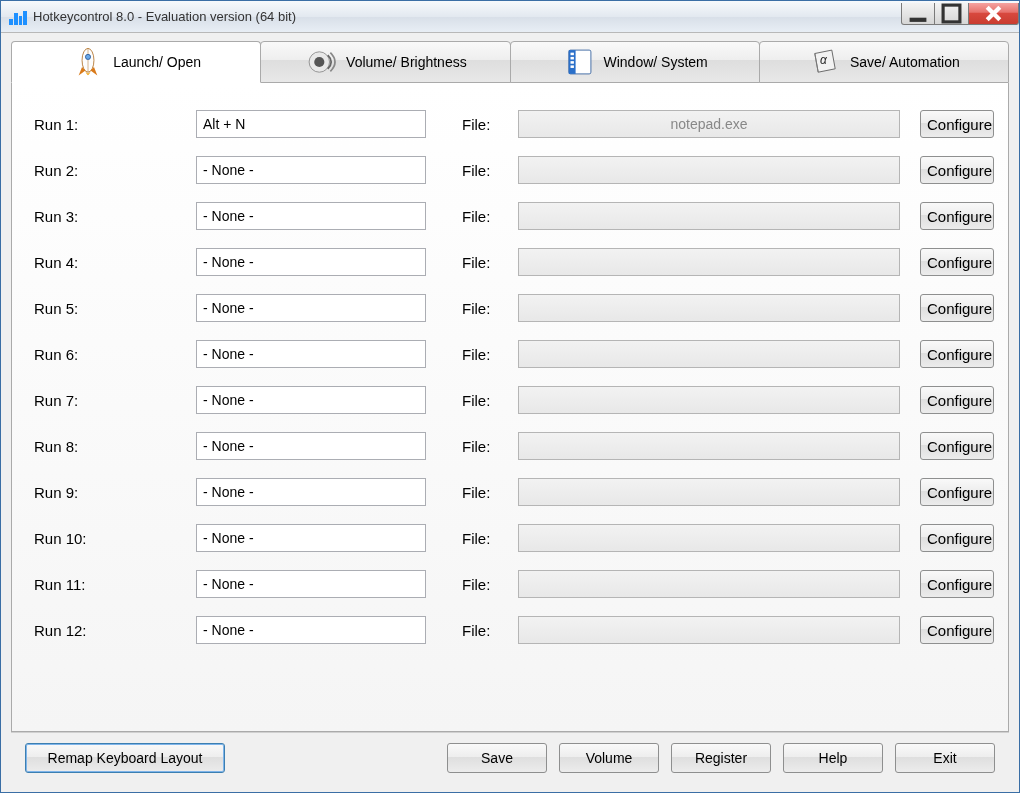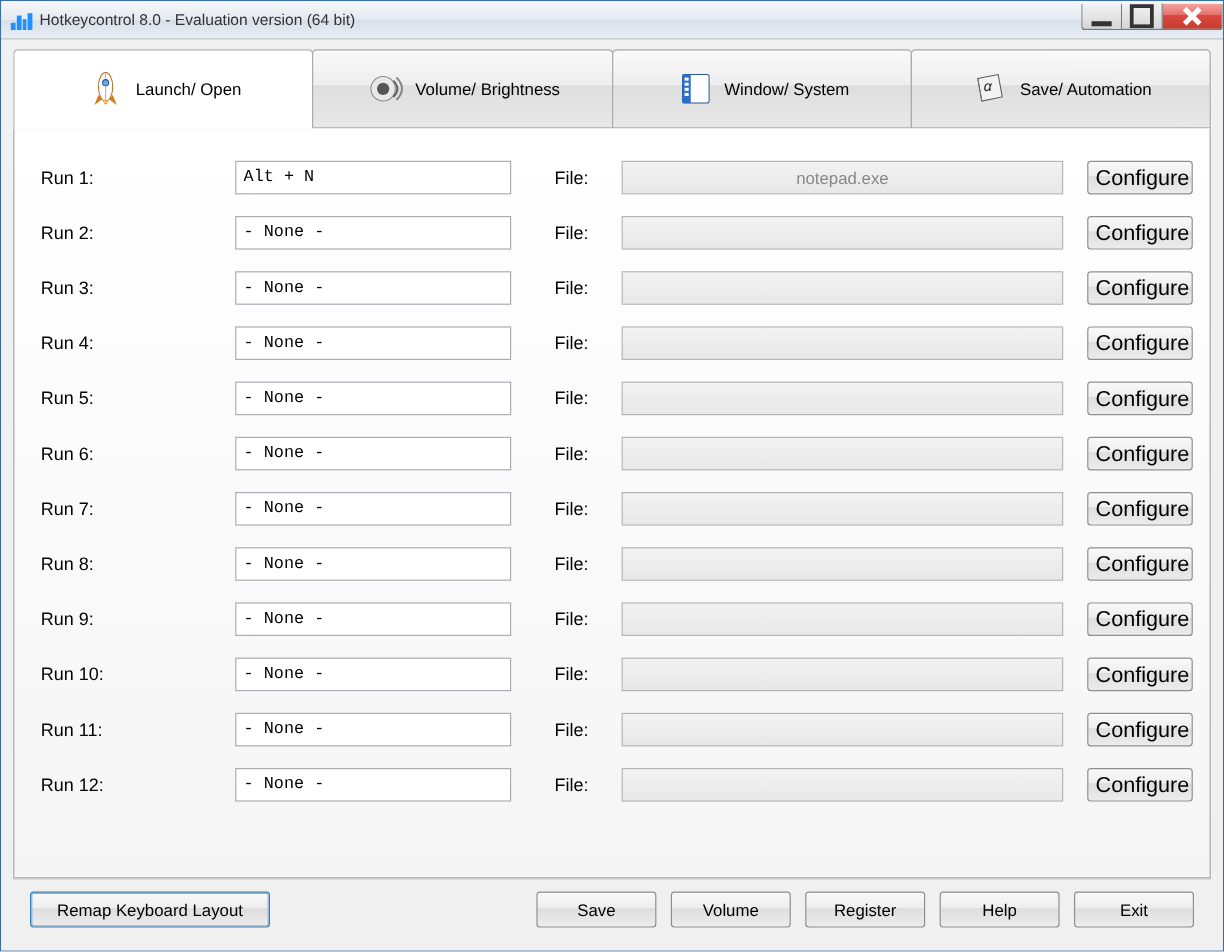--- a/index.html
+++ b/index.html
@@ -54,21 +54,21 @@
     color:#fff; font-weight:bold; font-size:13px;
   }
 
   .client {
     flex:1; display:flex; flex-direction:column;
     padding: 8px 10px 10px 10px;
     background:#f0f0f0;
   }
 
   .tabstrip {
-    display:flex; height:66px; align-items:stretch;
+    display:flex; height:42px; align-items:stretch;
   }
   .tab {
     flex:1; display:flex; align-items:center; justify-content:center;
     gap:8px; padding:0 10px;
     border:1px solid #aaa;
     background: linear-gradient(to bottom, #f9f9f9 0%, #eeeeee 45%, #dedede 46%, #e8e8e8 100%);
     border-radius:4px 4px 0 0;
     margin-left:-1px;
     cursor:default;
     font-size:14px;
@@ -89,36 +89,36 @@
   }
   .scrollarea {
     flex:1; overflow-y:scroll; padding:18px 14px 14px 22px;
   }
   .row {
     display:flex; align-items:center; height:46px; gap:12px;
   }
   .row .lbl-run { width:150px; font-size:15px; }
   .row .hotkey-input {
     width:230px; height:28px; border:1px solid #abadb3;
-    padding:2px 6px; font-size:14px; background:#fff;font-family:Liberation Mono, monospace;
+    padding:2px 6px; font-size:14px; background:#fff;
   }
   .row .lbl-file { width:44px; font-size:15px; margin-left:24px; }
   .row .file-input {
     flex:1; height:28px; border:1px solid #b5b5b5;
     padding:2px 6px; font-size:14px;
     background: linear-gradient(to bottom, #f2f2f2, #e8e8e8);
     color:#888;
     text-align:center;
   }
   .row .file-input.filled { color:#888; }
   .row .cfg-btn {
-    width:88px; height:28px; margin-left:8px;
+    width:74px; height:28px; margin-left:8px;
     border:1px solid #8e8f8f;
     background: linear-gradient(to bottom, #f9f9f9 0%, #eeeeee 45%, #dedede 46%, #ececec 100%);
-    border-radius:3px; font-size:18px;
+    border-radius:3px; font-size:15px;
   }
 
   
   .scrollarea::-webkit-scrollbar { width:18px; }
   .scrollarea::-webkit-scrollbar-track { background:#f0f0f0; border-left:1px solid #ddd;}
   .scrollarea::-webkit-scrollbar-thumb { background:linear-gradient(to right,#e8eef7,#c4d4e8); border:1px solid #9cb4d1; border-radius:2px; }
   .scrollarea::-webkit-scrollbar-button { height:18px; background:#e8eef7; border:1px solid #9cb4d1; }
 
   .bottombar {
     height:50px; background:#f0f0f0; border-top:1px solid #d0d0d0;

